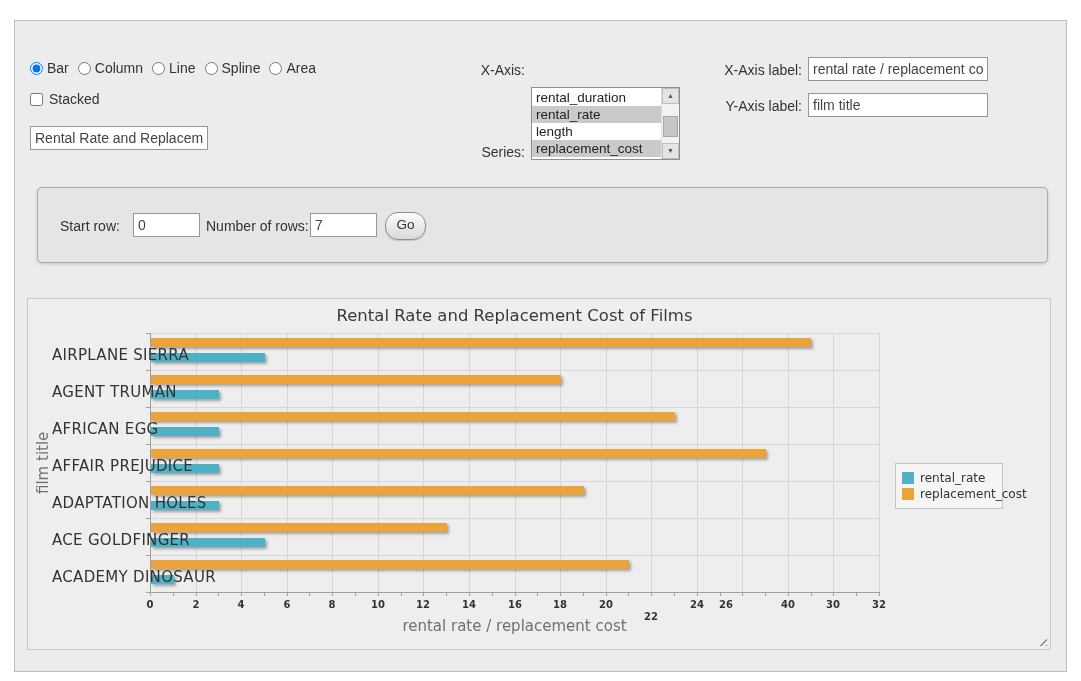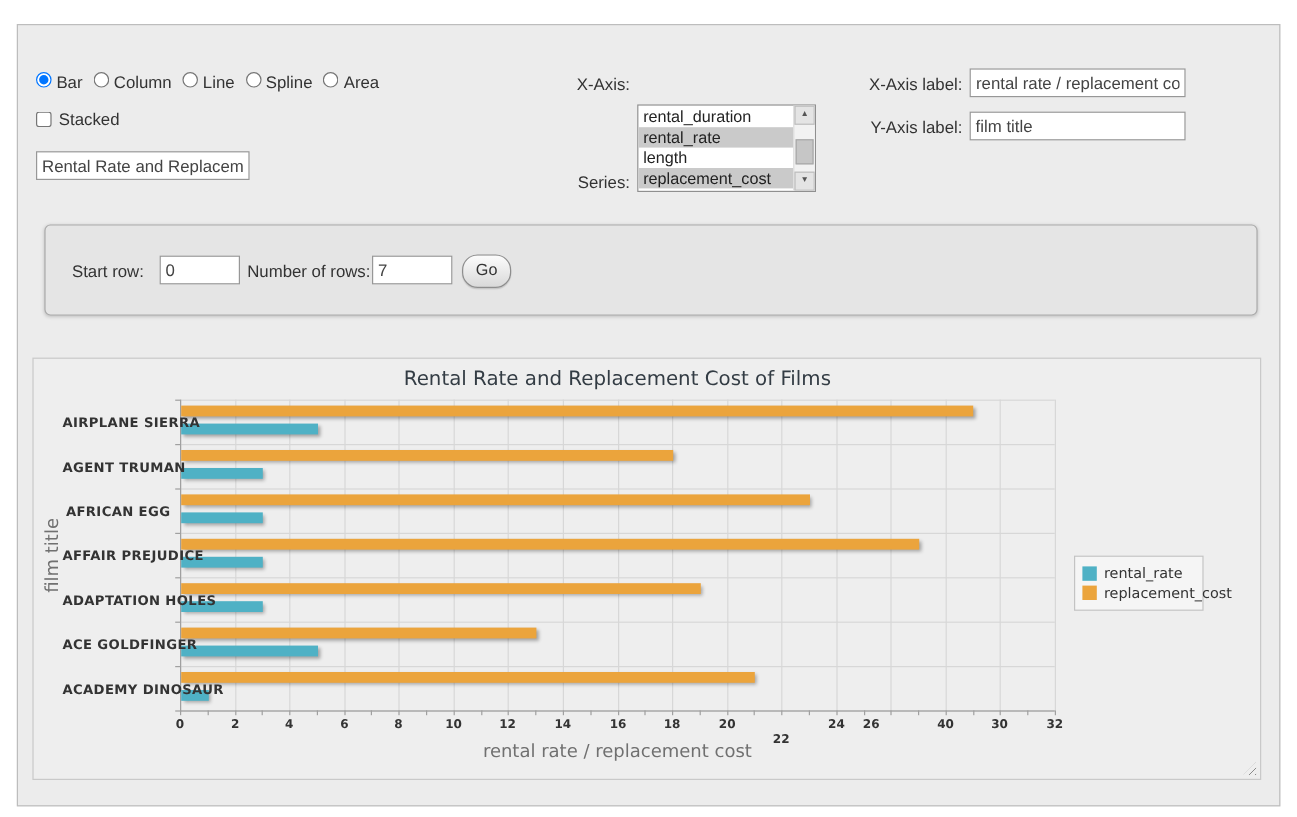--- a/index.html
+++ b/index.html
@@ -10,21 +10,21 @@
     background:#ececec;border:1px solid #bdbdbd;box-sizing:border-box;}
   .legend-box{position:absolute;left:14px;top:-14px;background:#fff;border:1px solid #9a9a9a;
     padding:4px 13px;font-size:14px;font-weight:bold;color:#333;
     box-shadow:2px 2px 3px rgba(0,0,0,.28);}
 
   .lbl{position:absolute;font-size:14px;color:#333;}
   .r{text-align:right;}
 
   
   .chart-types{position:absolute;left:15px;top:39px;display:flex;align-items:center;font-size:14px;color:#333;}
-  .chart-types label{display:flex;align-items:flex-start;margin-right:9px;}
+  .chart-types label{display:flex;align-items:center;margin-right:9px;}
   .chart-types input{margin:0 4px 0 0;}
   .stacked-row{position:absolute;left:15px;top:70px;display:flex;align-items:center;font-size:14px;color:#333;}
   .stacked-row input{margin:0 6px 0 0;}
 
   input.txt{position:absolute;height:18px;border:1px solid #979797;background:#fff;
     font-family:"Liberation Sans",sans-serif;font-size:14px;color:#444;padding:2px 4px;box-sizing:content-box;}
 
   
   .select{position:absolute;left:516px;top:37px;width:156px;height:24px;background:#fff;
     border:1px solid #8f8f8f;box-sizing:border-box;font-size:14px;color:#333;}
@@ -57,21 +57,21 @@
   .chart-title{position:absolute;left:122px;top:7px;width:729px;text-align:center;
     font-size:16.5px;color:#333c44;}
   .y-title{position:absolute;left:6px;top:34px;height:259px;width:20px;writing-mode:vertical-rl;
     transform:rotate(180deg);text-align:center;font-size:15px;color:#707070;}
   .x-title{position:absolute;left:122px;top:318px;width:729px;text-align:center;font-size:15px;color:#707070;}
   .plot{position:absolute;left:122px;top:34px;width:729px;height:259px;}
   .gl{position:absolute;background:#d7d7d7;}
   .axisline{position:absolute;background:#a0a0a0;}
   .tick{position:absolute;background:#a0a0a0;}
   .bar{position:absolute;height:9px;box-shadow:2px 2px 3px rgba(0,0,0,.32);}
-  .cat-lbl{position:absolute;text-align:right;font-size:11px;font-weight:bold;color:#333;letter-spacing:.3px;white-space:nowrap;}
+  .cat-lbl{position:absolute;text-align:right;font-size:15px;font-weight:normal;color:#333;letter-spacing:.3px;white-space:nowrap;}
   .x-lbl{position:absolute;width:30px;text-align:center;font-size:10px;font-weight:bold;color:#333;}
   .chart-legend{position:absolute;left:867px;top:164px;width:108px;background:#f5f5f5;
     border:1px solid #c3c3c3;box-sizing:border-box;padding:5px 6px;}
   .leg-row{display:flex;align-items:center;margin:2px 0;}
   .leg-swatch{width:12px;height:12px;margin-right:6px;flex:0 0 12px;}
   .leg-lbl{font-size:12px;color:#333;white-space:nowrap;}
   .resize-handle{position:absolute;right:3px;bottom:3px;width:11px;height:11px;
     background:repeating-linear-gradient(-45deg,#8a8a8a 0 1px,transparent 1px 4px);
     clip-path:polygon(100% 0,100% 100%,0 100%);cursor:se-resize;}
 </style>

